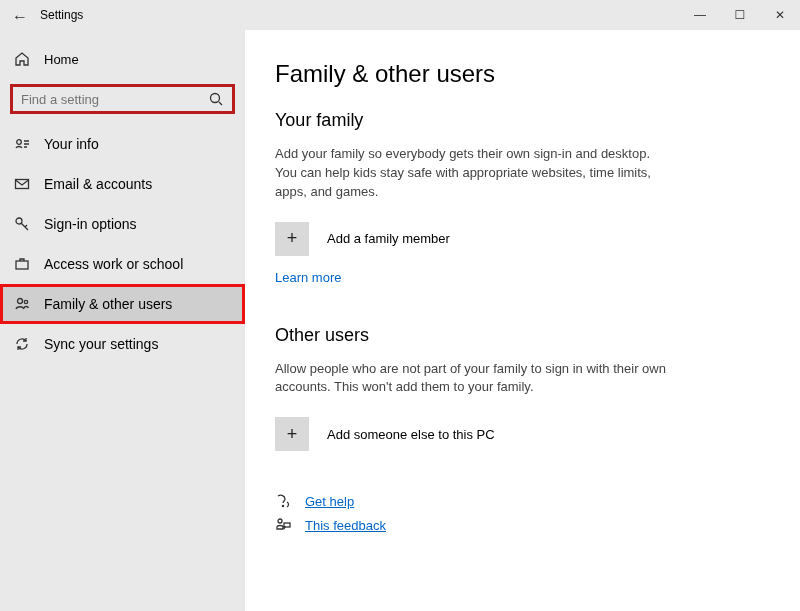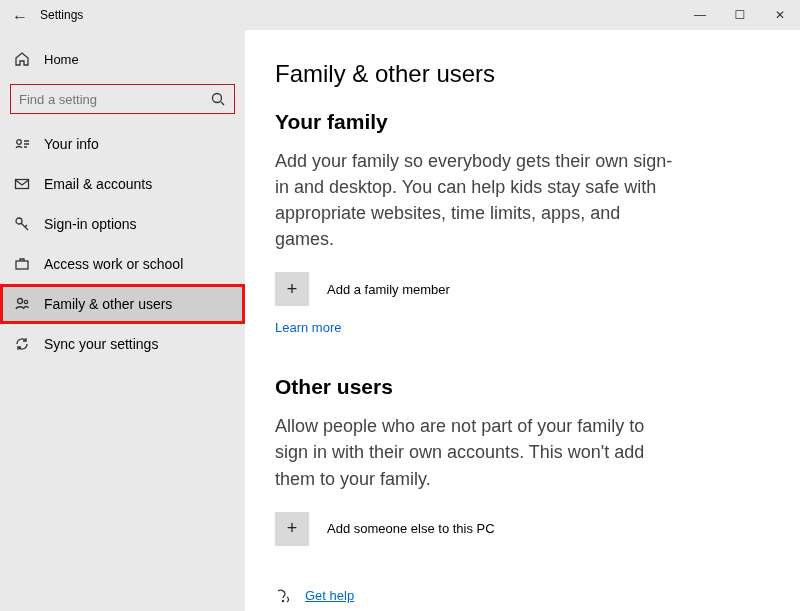--- a/index.html
+++ b/index.html
@@ -7,31 +7,31 @@
   .window { display: flex; flex-direction: column; width: 100%; height: 100%; }
   .titlebar { height: 30px; display: flex; align-items: center; background: #e9e9e9; }
   .titlebar .back { width: 40px; text-align: center; font-size: 16px; color: #333; }
   .titlebar .title { font-size: 12px; color: #000; }
   .win-controls { margin-left: auto; display: flex; }
   .win-controls div { width: 40px; height: 30px; display: flex; align-items: center; justify-content: center; font-size: 12px; color: #333; }
   .body { flex: 1; display: flex; }
   .sidebar { width: 245px; background: #e9e9e9; display: flex; flex-direction: column; padding-top: 10px; }
   .home { display: flex; align-items: center; height: 38px; padding-left: 14px; gap: 14px; font-size: 13px; }
   .search-wrap { padding: 6px 10px 10px 10px; }
-  .search { display: flex; align-items: center; border: 1px solid #b91c1c; height: 30px; padding: 0 8px; background: #e9e9e9; }
+  .search { display: flex; align-items: center; border: 3px solid #b91c1c; height: 30px; padding: 0 8px; background: #e9e9e9; }
   .search input { flex: 1; border: none; outline: none; background: transparent; font-size: 13px; color: #555; }
   .category { font-weight: 600; font-size: 13px; padding: 6px 14px 14px 14px; }
   .nav-item { display: flex; align-items: center; height: 40px; padding-left: 14px; gap: 14px; font-size: 14px; }
   .nav-item.active { background: #cfcfcf; }
   .nav-item.highlighted { outline: 3px solid #e11; outline-offset: -3px; }
   .icon { width: 16px; height: 16px; display: inline-flex; align-items: center; justify-content: center; flex-shrink: 0; }
   .content { flex: 1; padding: 30px 30px 20px 30px; overflow: auto; }
   .h1 { font-size: 24px; font-weight: 400; margin-bottom: 22px; }
-  .h2 { font-size: 21px; font-weight: 700; margin: 6px 0 14px 0; }
-  .p { font-size: 18px; color: #444; max-width: 400px; line-height: 1.45; margin-bottom: 20px; }
+  .h2 { font-size: 18px; font-weight: 400; margin: 6px 0 14px 0; }
+  .p { font-size: 13px; color: #444; max-width: 400px; line-height: 1.45; margin-bottom: 20px; }
   .add-row { display: flex; align-items: center; gap: 18px; margin-bottom: 14px; }
   .plus-box { width: 34px; height: 34px; background: #d9d9d9; display: flex; align-items: center; justify-content: center; font-size: 18px; font-weight: 300; color: #222; }
   .link { color: #0066cc; font-size: 13px; display: inline-block; margin-bottom: 34px; }
   .help-row { display: flex; align-items: center; gap: 14px; margin-top: 8px; font-size: 13px; }
   .help-row .link { margin-bottom: 0; text-decoration: underline; }
   svg { stroke: #333; stroke-width: 1.3; fill: none; }
 </style>
 </head>
 <body>
 

